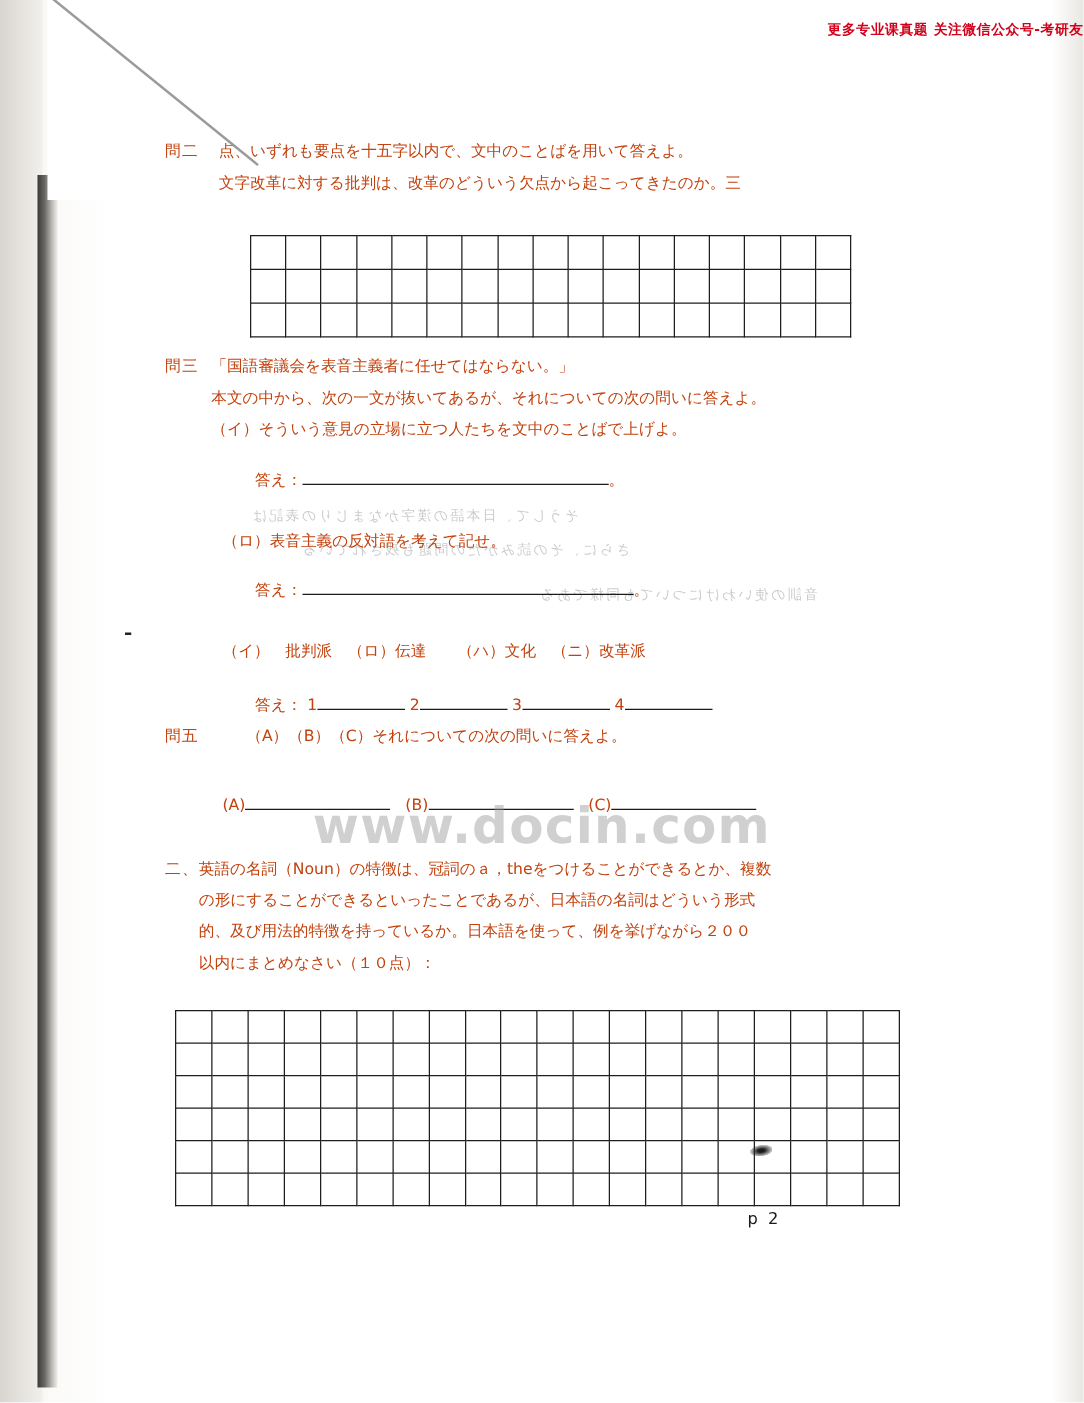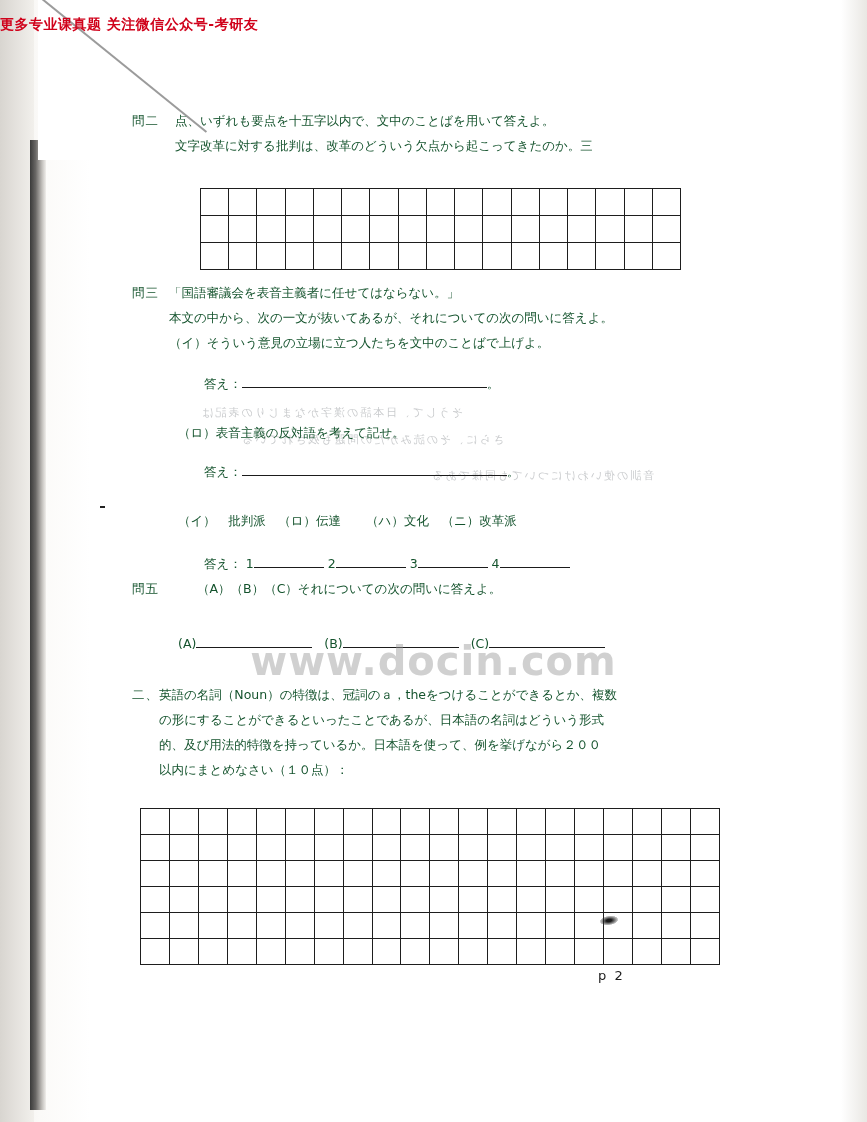--- a/index.html
+++ b/index.html
@@ -64,35 +64,35 @@
     transform: rotate(39deg);
     transform-origin: left top;
     opacity:.85;
   }
 
   
   .banner {
     position: absolute;
     top: 16px;
     left: 0; right: 0;
-    text-align: left;
-    font-size: 14px;
+    text-align: right;
+    font-size: 11px;
     font-weight: bold;
     color: #d0021b;
     letter-spacing: .5px;
     font-family: "DejaVu Sans", "Liberation Sans", sans-serif;
   }
 
   
   .doc {
     position: absolute;
     left: 132px;
     top: 108px;
     width: 600px;
-    color: #14532d;
+    color: #c2410c;
     font-size: 12.5px;
     line-height: 25px;
     font-family: "DejaVu Sans", "Liberation Sans", sans-serif;
   }
   .q-row {
     display: flex;
     align-items: flex-start;
   }
   .q-label {
     flex: 0 0 auto;

